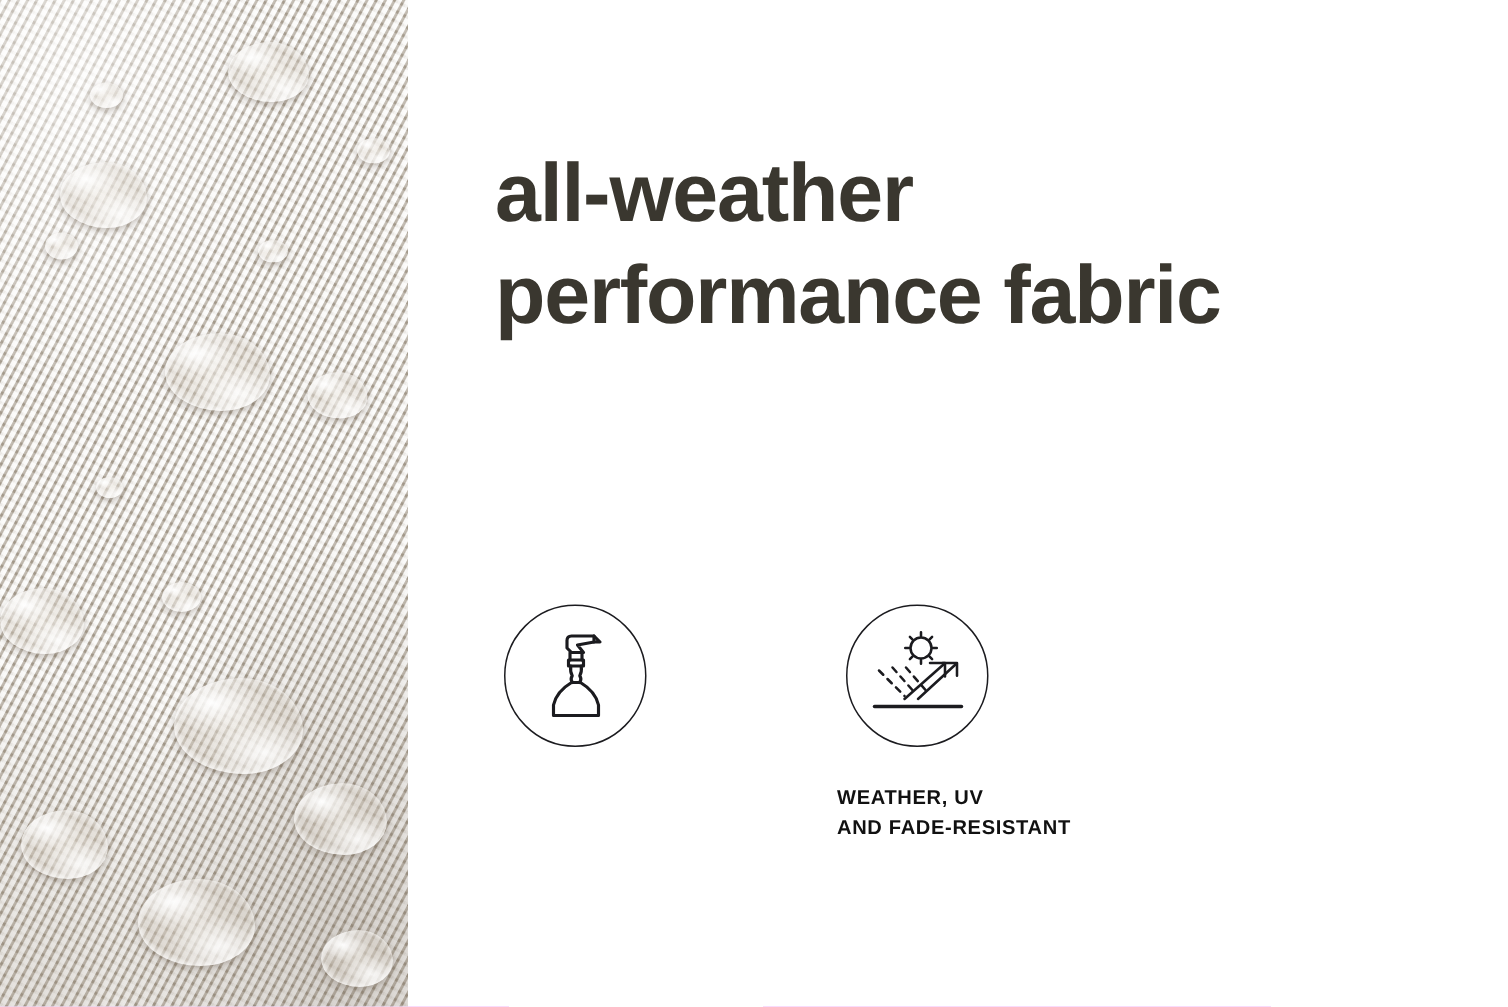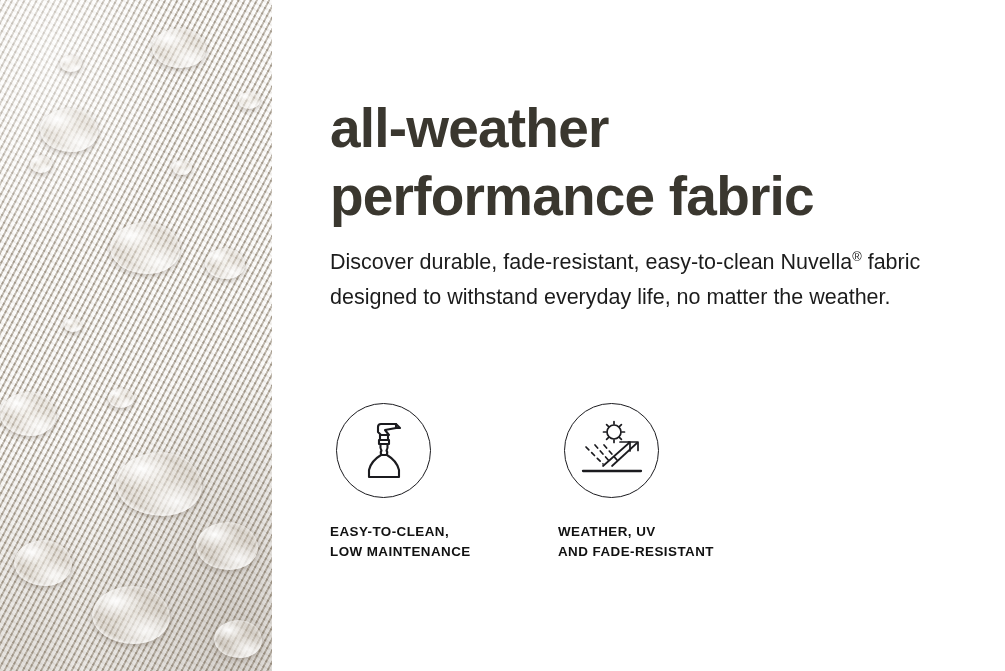--- a/index.html
+++ b/index.html
@@ -179,40 +179,37 @@
     <div class="droplet" style="left:214px; top:620px; width:48px; height:38px;"></div>
     <div class="droplet" style="left:64px; top:318px; width:18px; height:14px; border-radius:50%;"></div>
     <div class="droplet" style="left:238px; top:92px; width:22px; height:17px; border-radius:50%;"></div>
   </div>
 
   <div class="content-panel">
 
     <h1 class="headline">all-weather
 performance fabric</h1>
 
-    <p class="subcopy"><span>Discover durable, fade-resistant, easy-to-clean Nuvella</span><sup>®</sup><span> fabric designed to withstand everyday life, no matter the weather.</span></p>
 
     <div class="features">
 
       <div class="feature">
         <div class="feature-badge">
           <span>
             <svg width="58" height="64" viewBox="0 0 58 64" fill="none" stroke="#1b1b1f" stroke-width="2.1" stroke-linejoin="round" stroke-linecap="round">
               <path d="M23 13 L23 8 Q23 5 26 5 L41 5 L41 9 L30 11 L34 16 L26 16 Z"></path>
               <path d="M41 5 L45 9 L41 9"></path>
               <path d="M25 16 L25 21 M33 16 L33 21"></path>
               <path d="M24 21 L34 21 L34 25 L24 25 Z"></path>
               <path d="M25.5 25 Q25 29 26.5 31.5 Q25 33.5 26.5 36"></path>
               <path d="M32.5 25 Q33 29 31.5 31.5 Q33 33.5 31.5 36"></path>
               <path d="M26 36 Q16 42 14 51 L14 58 L44 58 L44 51 Q42 42 32 36 Z"></path>
             </svg>
           </span>
         </div>
-        <div class="feature-caption">EASY-TO-CLEAN,
-LOW MAINTENANCE</div>
       </div>
 
 
       <div class="feature">
         <div class="feature-badge">
           <span>
             <svg width="66" height="62" viewBox="0 0 66 62" fill="none" stroke="#1b1b1f" stroke-width="1.7" stroke-linecap="round" stroke-linejoin="round">
               <circle cx="35" cy="12" r="7"></circle>
               <path d="M35 1.5 L35 4 M35 20 L35 22.5 M24.5 12 L27 12 M43 12 L45.5 12
                        M27.6 4.6 L29.4 6.4 M40.6 17.6 L42.4 19.4

